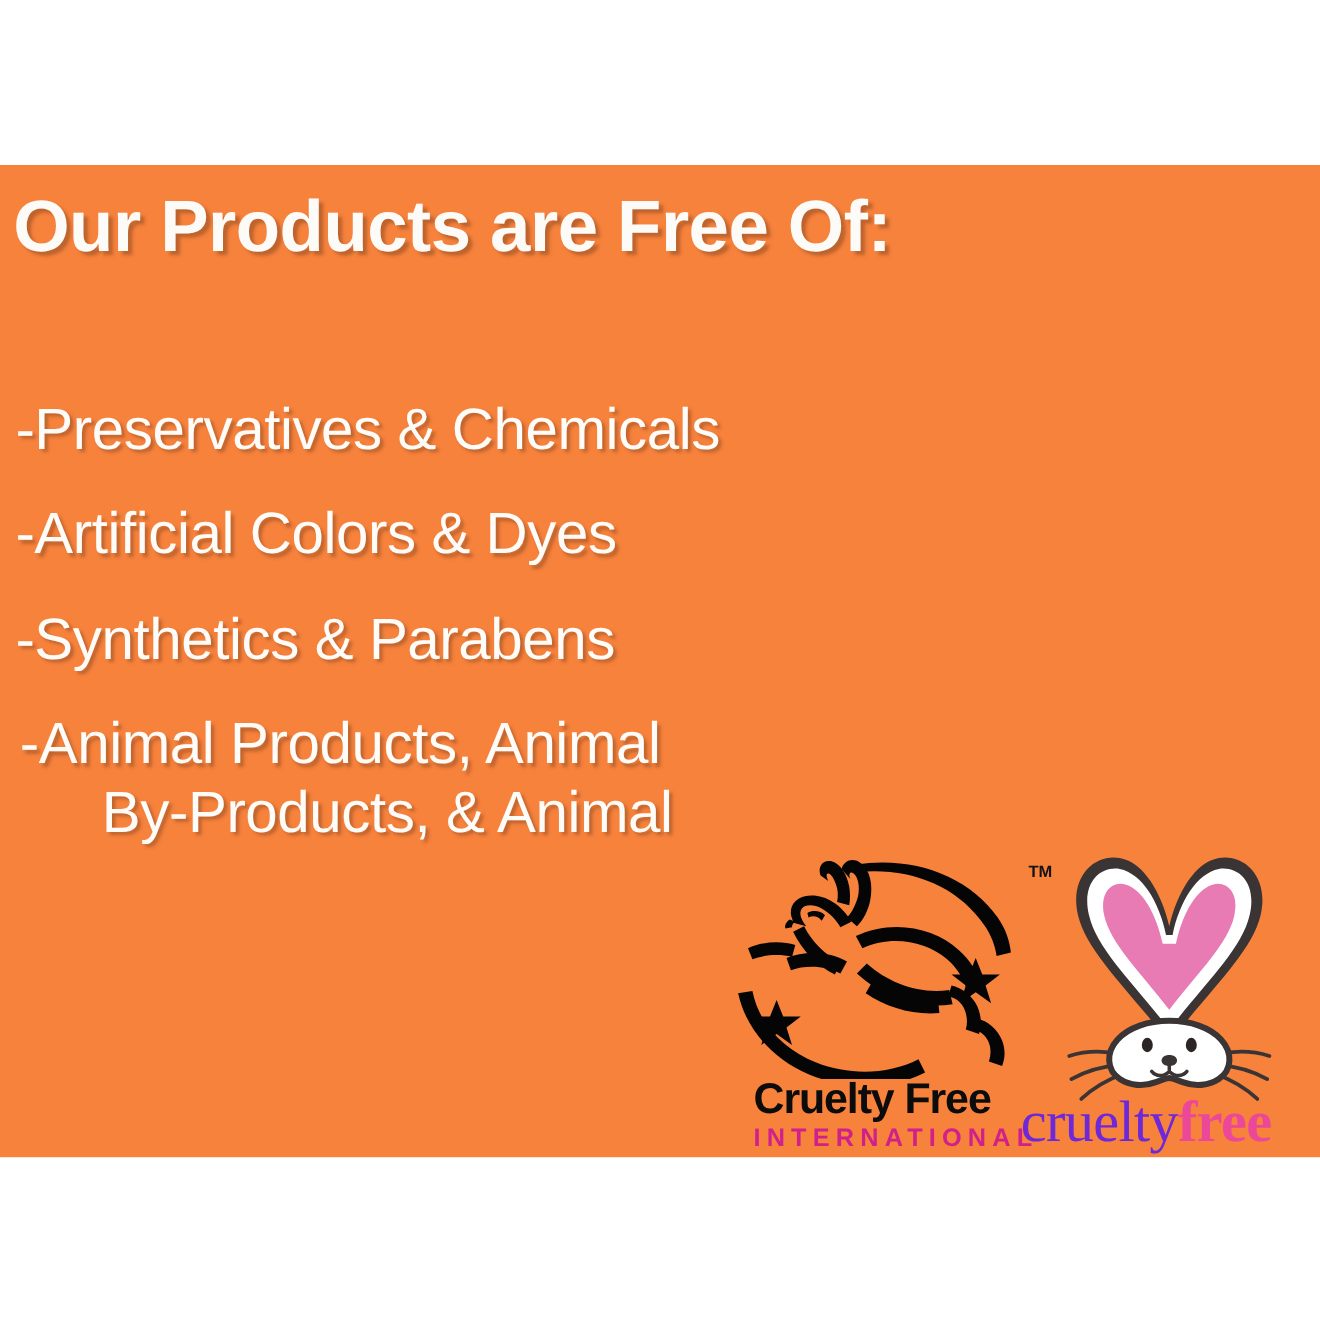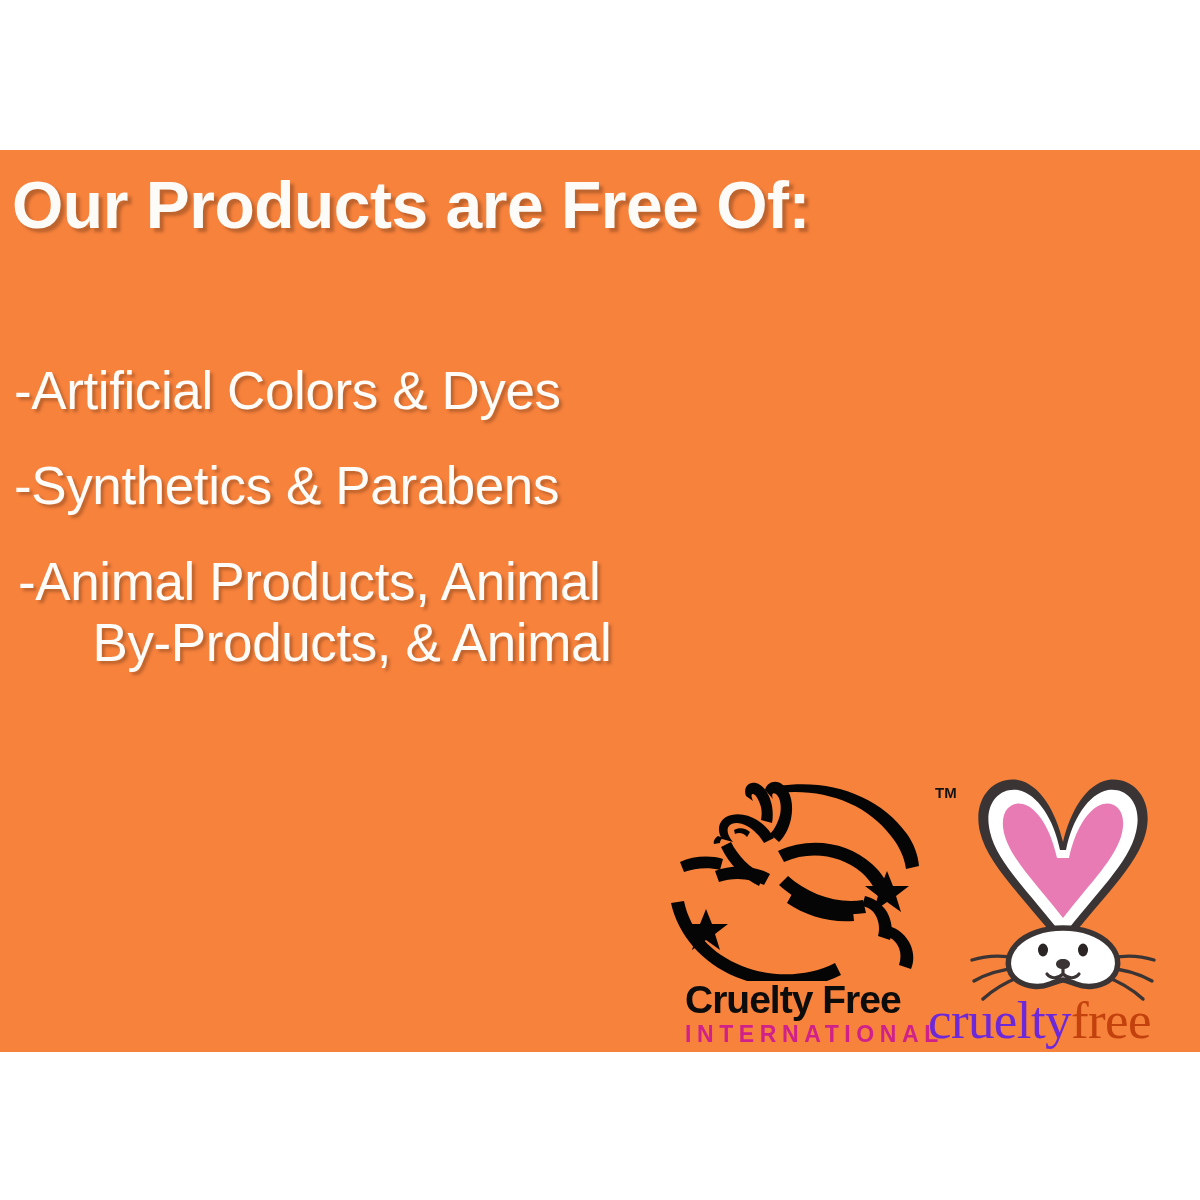--- a/index.html
+++ b/index.html
@@ -159,36 +159,37 @@
     font-size: 53px;
     line-height: 1;
     white-space: nowrap;
   }
   #peta-word-cruelty {
     color: #6d28d9;
     font-weight: 400;
     letter-spacing: -0.6px;
   }
   #peta-word-free {
-    color: #c2410c;
-    font-weight: 400;
+    color: #ec4899;
+    font-weight: 700;
     letter-spacing: -0.6px;
   }
 </style>
 </head>
 <body>
 
 <div id="canvas">
 
   <div id="orange-band"></div>
 
   <div id="page-title">Our Products are Free Of:</div>
 
   <div id="freeof-list">
 
+    <p class="freeof-item">-Preservatives &amp; Chemicals</p>
 
     <p class="freeof-item">-Artificial Colors &amp; Dyes</p>
 
     <p class="freeof-item">-Synthetics &amp; Parabens</p>
 
     <p class="freeof-item multi">
       <span class="ln ln1">-Animal Products, Animal</span>
       <span class="ln">By-Products, &amp; Animal</span>
     </p>
 

